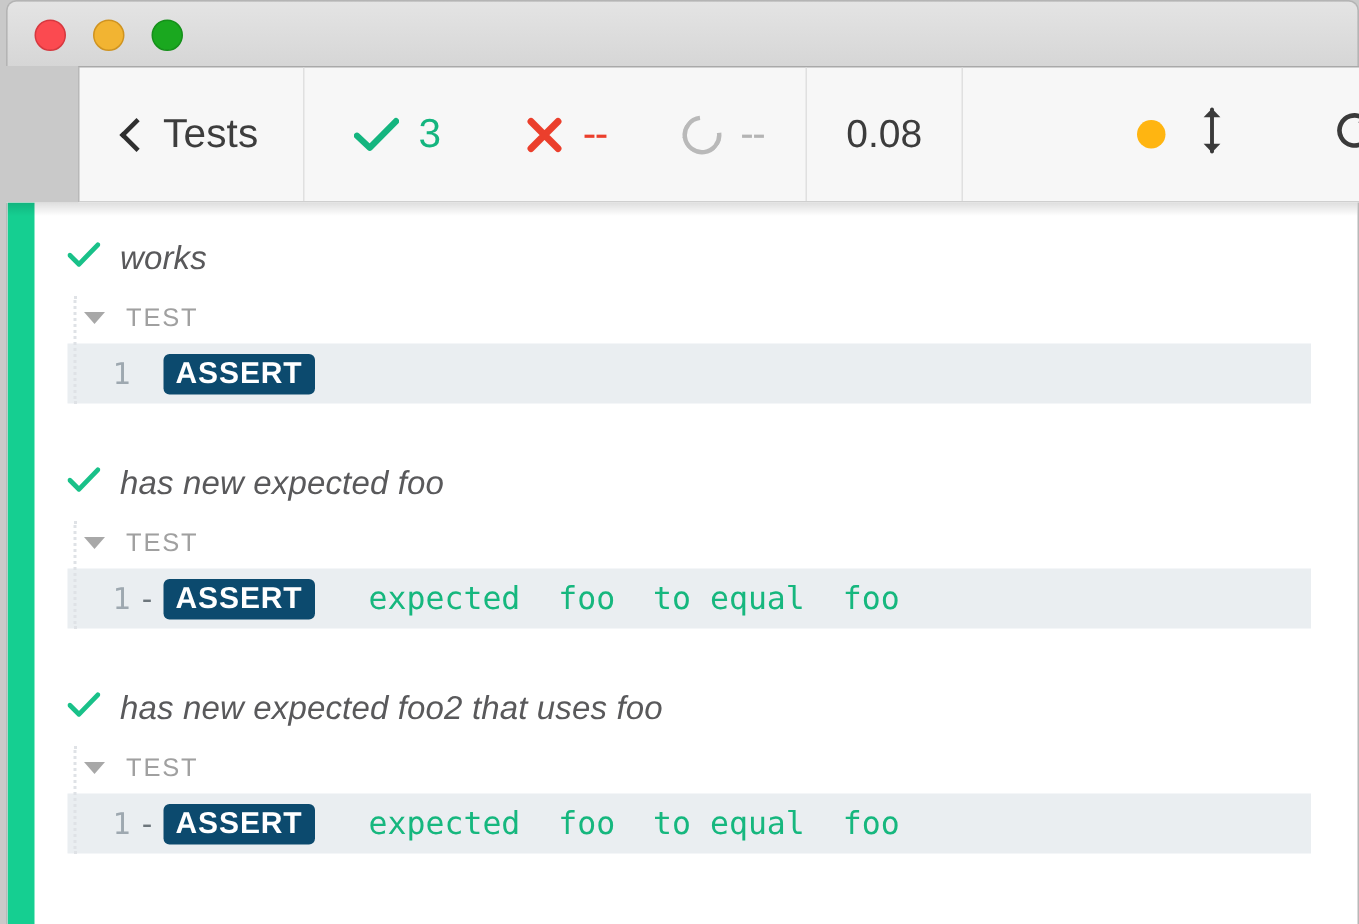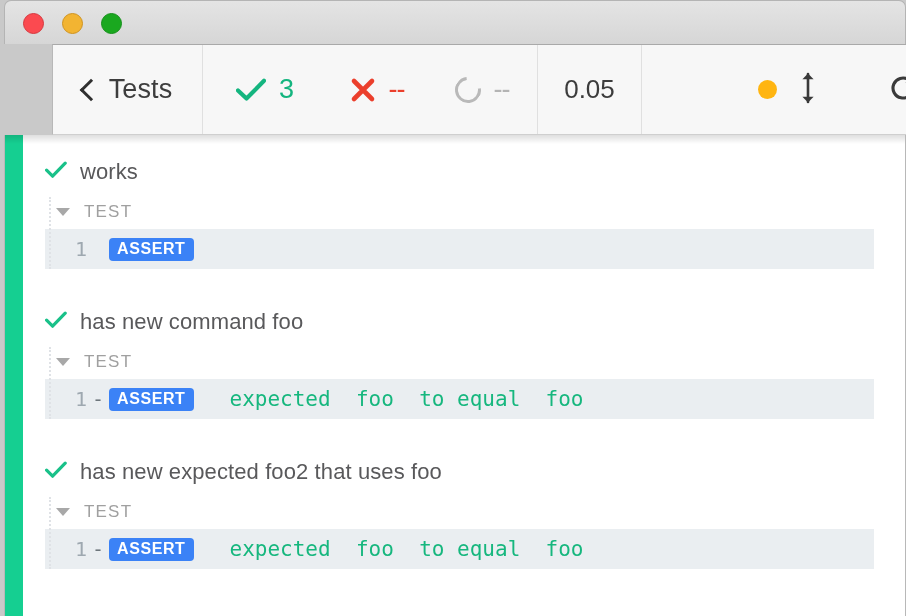--- a/index.html
+++ b/index.html
@@ -176,20 +176,21 @@
     display: flex;
     align-items: center;
     height: 46px;
     padding-left: 22px;
     gap: 13px;
   }
   .test-title .label {
     font-size: 22px;
     color: #59595b;
     letter-spacing: 0.1px;
+    font-style: italic;
   }
 
   .test-children {
     position: relative;
   }
   .guide {
     position: absolute;
     left: 26px;
     top: 2px;
     bottom: 0;
@@ -232,25 +233,25 @@
     font-size: 20px;
   }
   .assert-dash {
     width: 22px;
     text-align: center;
     color: #6d767c;
     font-size: 20px;
   }
   .assert-dash.empty { color: transparent; }
   .assert-tag {
-    background: #3b82f6;
+    background: #0c4a6e;
     color: #ffffff;
     font-family: "Liberation Sans", sans-serif;
     font-weight: bold;
-    font-size: 16px;
+    font-size: 20px;
     letter-spacing: 0.6px;
     padding: 3px 8px 4px 8px;
     border-radius: 4px;
     line-height: 1;
   }
   .assert-msg {
     margin-left: 36px;
     color: #16b77e;
     font-size: 21px;
     white-space: pre;
@@ -302,21 +303,21 @@
     </div>
 
     <div class="tb-cell tb-div cell-pending">
       <div class="stat">
         <span class="ring"></span>
         <span class="num pending-color dashes">--</span>
       </div>
     </div>
 
     <div class="tb-cell tb-div cell-time">
-      <span class="time-val">0.05</span>
+      <span class="time-val">0.08</span>
     </div>
 
     <div class="tb-cell cell-rest">
       <span class="dot-orange"></span>
 
       <span class="updown">
         <svg width="18" height="34" viewBox="0 0 18 34">
           <path d="M9 3 L9 31" stroke="#3a3a3a" stroke-width="2.6" stroke-linecap="round"></path>
           <path d="M3.4 8.2 L9 2.4 L14.6 8.2" fill="#3a3a3a"></path>
           <path d="M3.4 25.8 L9 31.6 L14.6 25.8" fill="#3a3a3a"></path>
@@ -365,21 +366,21 @@
 
       <div class="spacer-md"></div>
 
       <div class="test-block">
         <div class="test-title">
           <span>
             <svg width="22" height="18" viewBox="0 0 22 18">
               <path d="M1.6 9.2 L7.6 15.2 L20.2 2.2" fill="none" stroke="#19c189" stroke-width="3.2" stroke-linecap="round" stroke-linejoin="round"></path>
             </svg>
           </span>
-          <span class="label">has new command foo</span>
+          <span class="label">has new expected foo</span>
         </div>
         <div class="test-children">
           <div class="guide"></div>
           <div class="group-head">
             <span class="caret-down"></span>
             <span class="group-label">TEST</span>
           </div>
           <div class="assert-row">
             <span class="assert-num">1</span>
             <span class="assert-dash">-</span>

